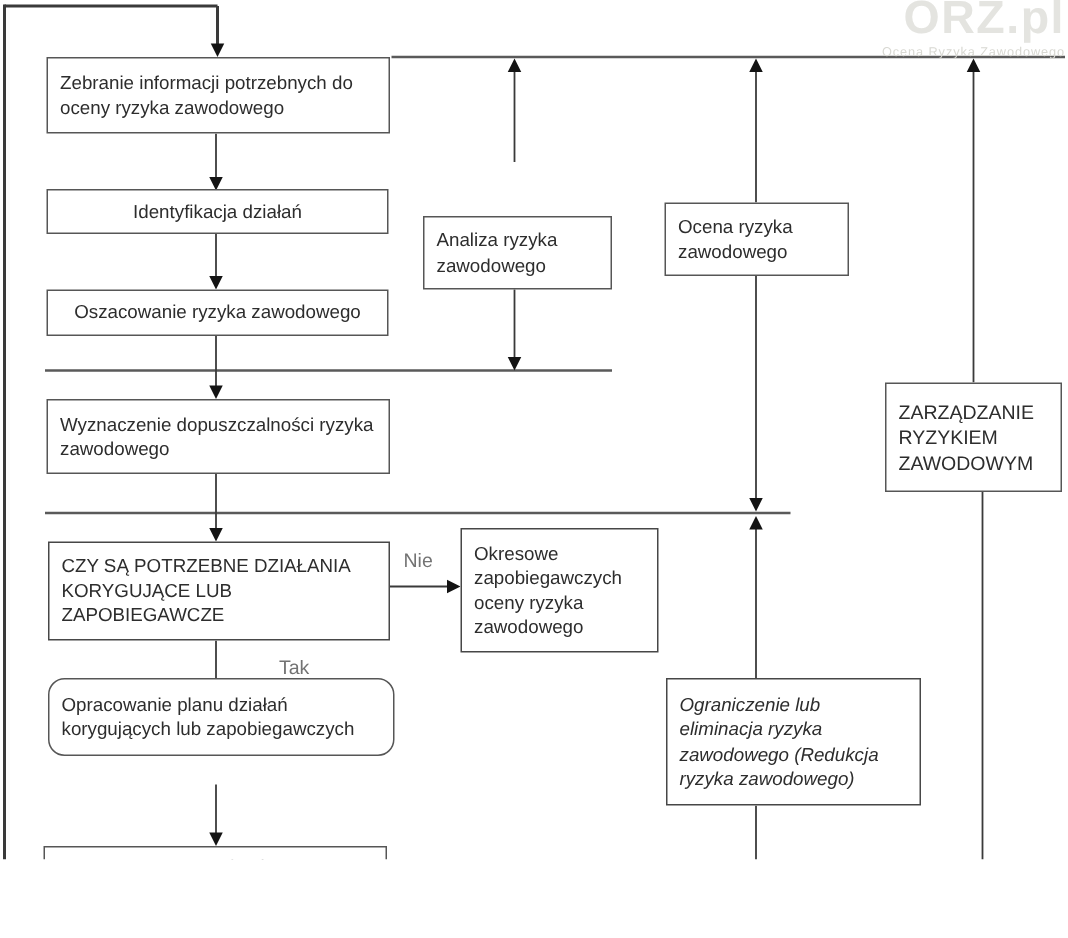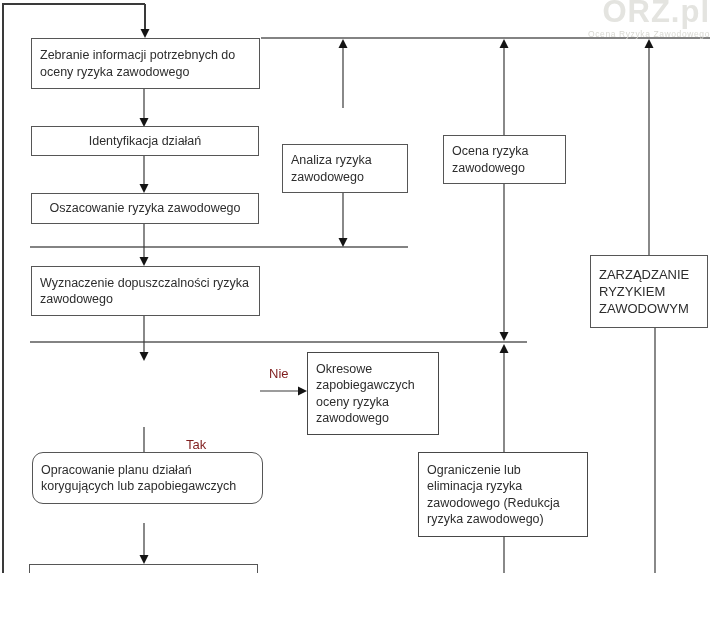--- a/index.html
+++ b/index.html
@@ -33,21 +33,21 @@
     text-align: left;
     display: flex;
     align-items: center;
     justify-content: center;
     padding: 2px 8px;
     z-index: 2;
   }
   .node.dark-border { border-color: #474747; }
   .edge-label {
     position: absolute;
-    color: #7f1d1d;
+    color: #737373;
     font-size: 13px;
     z-index: 3;
     background: transparent;
   }
   .logo {
     position: absolute;
     top: -4px;
     right: 2px;
     text-align: right;
     z-index: 1;
@@ -139,31 +139,32 @@
   </svg>
 
   <div class="node" style="left:31px; top:38px; width:229px; height:51px;">Zebranie informacji potrzebnych do oceny ryzyka zawodowego</div>
 
   <div class="node" style="left:31px; top:126px; width:228px; height:30px;">Identyfikacja działań</div>
 
   <div class="node" style="left:31px; top:193px; width:228px; height:31px;">Oszacowanie ryzyka zawodowego</div>
 
   <div class="node" style="left:31px; top:266px; width:229px; height:50px;">Wyznaczenie dopuszczalności ryzyka zawodowego</div>
 
+  <div class="node dark-border" style="left:32px; top:361px; width:228px; height:66px;">CZY SĄ POTRZEBNE DZIAŁANIA KORYGUJĄCE LUB ZAPOBIEGAWCZE</div>
 
   <div class="node" style="left:32px; top:452px; width:231px; height:52px;border-radius:11px;">Opracowanie planu działań korygujących lub zapobiegawczych</div>
 
   <div class="node" style="left:29px; top:564px; width:229px; height:29px;">Opracowanie planu</div>
 
   <div class="node" style="left:282px; top:108px; width:126px; height:49px;margin-top:36px;">Analiza ryzyka zawodowego</div>
 
   <div class="node" style="left:443px; top:135px; width:123px; height:49px;">Ocena ryzyka zawodowego</div>
 
   <div class="node dark-border" style="left:307px; top:352px; width:132px; height:83px;">Okresowe zapobiegawczych oceny ryzyka zawodowego</div>
 
-  <div class="node dark-border" style="left:418px; top:452px; width:170px; height:85px;">Ograniczenie lub eliminacja ryzyka zawodowego (Redukcja ryzyka zawodowego)</div>
+  <div class="node dark-border" style="left:444px; top:452px; width:170px; height:85px;font-style:italic;">Ograniczenie lub eliminacja ryzyka zawodowego (Redukcja ryzyka zawodowego)</div>
 
   <div class="node" style="left:590px; top:255px; width:118px; height:73px; font-size:13px;">ZARZĄDZANIE RYZYKIEM ZAWODOWYM</div>
 
   <div class="edge-label" style="left:269px; top:366px;">Nie</div>
   <div class="edge-label" style="left:150px; top:437px;margin-left:36px;">Tak</div>
 
 </div>
 
 </body></html>

